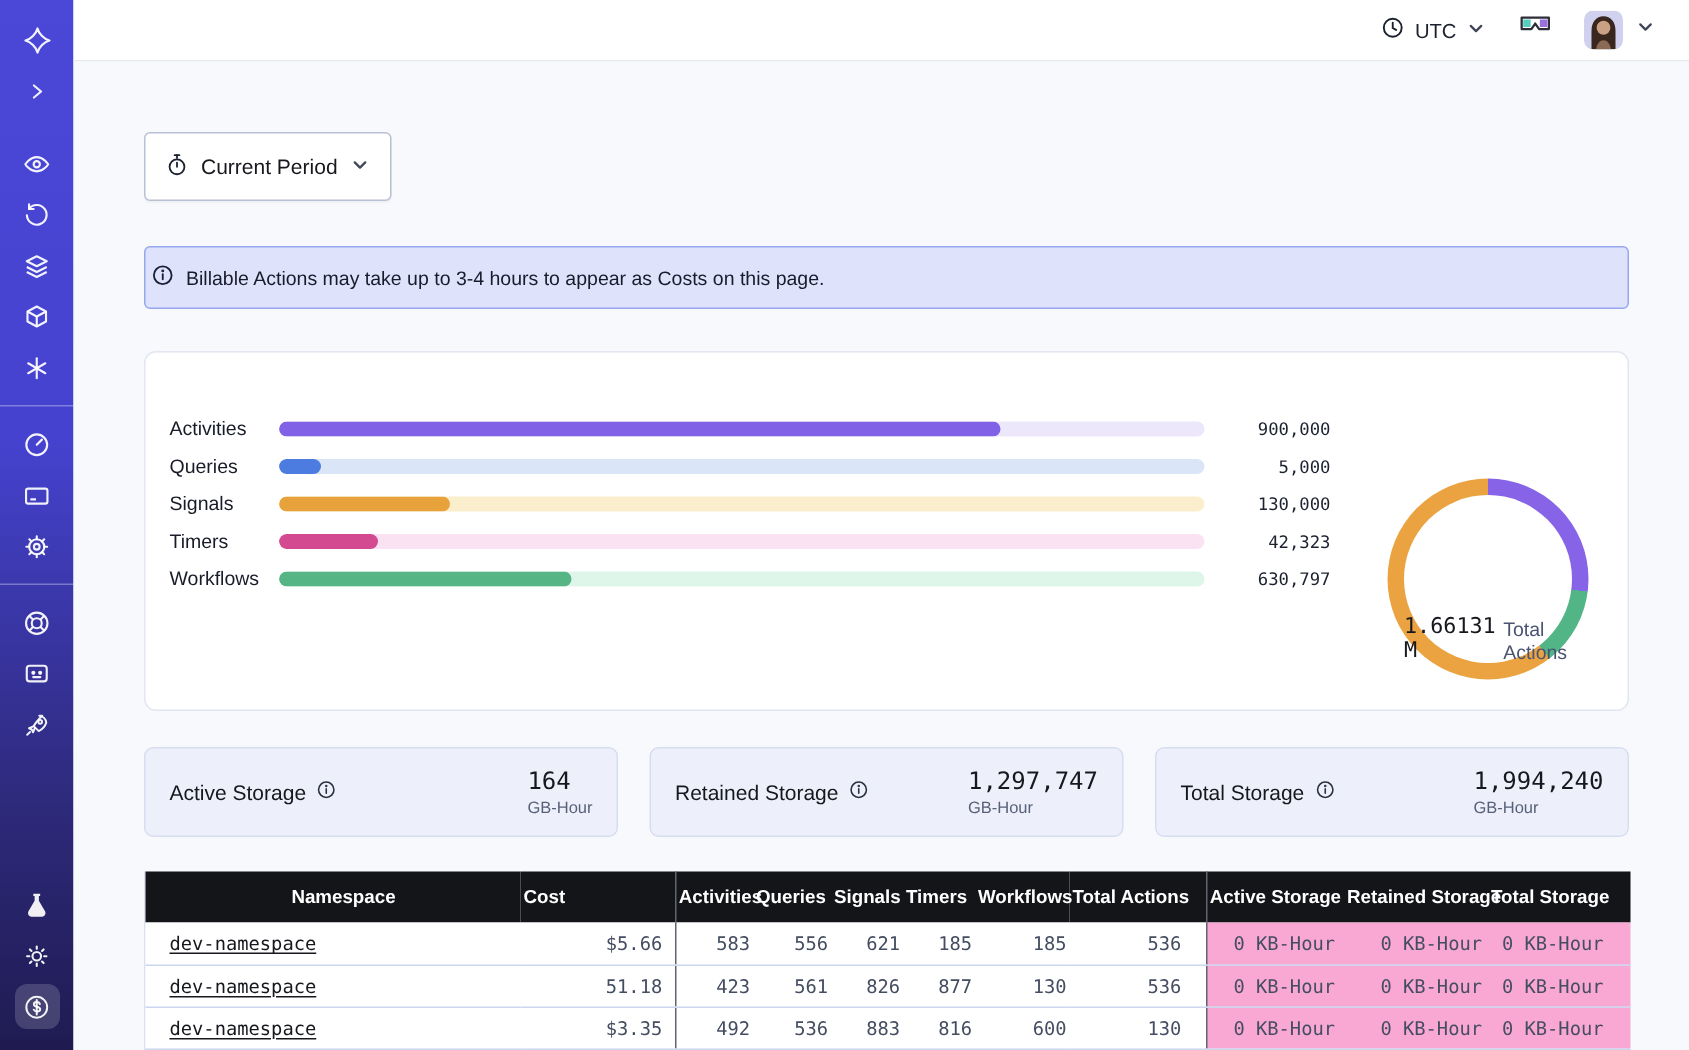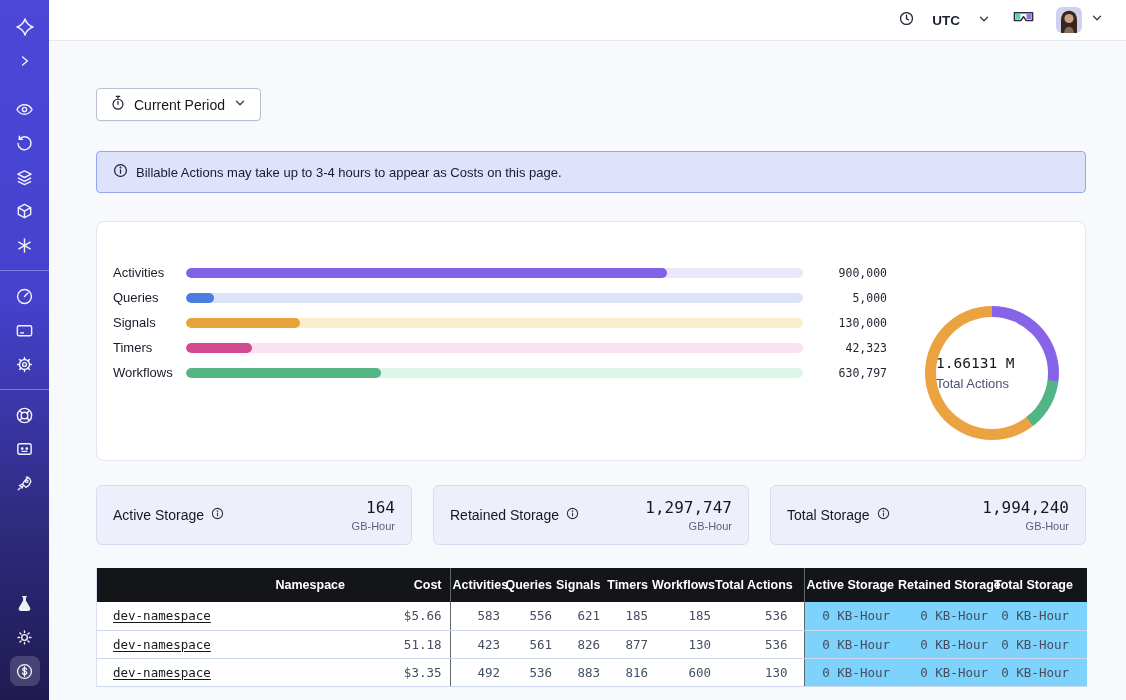--- a/index.html
+++ b/index.html
@@ -16,37 +16,37 @@
   .side-icon svg { display:block; }
   .side-divider { width:49px; height:1px; background:rgba(255,255,255,.32); margin:8px 0; }
   .side-gap { height:14px; }
   .side-spacer { flex:1; }
   .side-icon.active { background:rgba(255,255,255,.17); border-radius:8px; width:30px; height:30px; }
 
   
   .main { flex:1; display:flex; flex-direction:column; min-width:0; }
   .topbar { height:41px; background:#fff; border-bottom:1px solid #e7e9f0;
     display:flex; align-items:center; justify-content:flex-end; gap:22px; padding:0 22px; }
-  .tz { display:flex; align-items:center; gap:17px; font-size:13.5px; font-weight:700; color:#1c2130; cursor:pointer; }
+  .tz { display:flex; align-items:center; gap:6px; font-size:13.5px; font-weight:400; color:#1c2130; cursor:pointer; }
   .account { display:flex; align-items:center; gap:8px; cursor:pointer; }
   .avatar { width:26px; height:26px; border-radius:6px; overflow:hidden; display:block; }
 
   .content { height:659px; background:#f8f9fc; padding:0 40px 0 47px; overflow:hidden; }
 
   
   .page-head { display:flex; justify-content:space-between; align-items:flex-start; margin-top:47px; }
   h1 { font-size:27px; font-weight:700; letter-spacing:-.3px; color:#16181d; }
   .subtitle { font-size:12px; color:#3a4150; margin-top:9px; }
   .period-btn { display:flex; align-items:center; gap:8px; background:#fff; border:1px solid #b9c0d4;
-    border-radius:4px; height:33px; padding:0 13px; font-size:14px; font-weight:500; color:#16181d;
+    border-radius:4px; height:46px; padding:0 13px; font-size:14px; font-weight:500; color:#16181d;
     font-family:inherit; cursor:pointer; box-shadow:0 1px 1px rgba(20,25,60,.04); }
 
   
   .banner { margin-top:30px; background:var(--banner-bg,#dee3fb); border:1px solid var(--banner-border,#96a7ef);
-    border-radius:4px; height:42px; display:flex; align-items:center; gap:8px; padding:0 16px;
+    border-radius:4px; height:42px; display:flex; align-items:center; gap:8px; padding:0 4px;
     font-size:13px; color:#171c2c; }
 
   
   .card { background:#fff; border:1px solid #e2e6f0; border-radius:8px; }
   .billable { margin-top:28px; height:240px; padding:18px 16px; position:relative; }
   .card-title-row { display:flex; align-items:center; gap:7px; font-size:15px; font-weight:600; color:#16181d; }
   .seg { display:inline-flex; border:1px solid #c6cfe2; border-radius:4px; overflow:hidden; margin-top:14px; background:#fff; }
   .tab { padding:6px 14px; font-size:14px; color:#1a1f2e; cursor:pointer; background:#fff; }
   .tab.active { background:#b3bfdf; font-weight:500; }
   .tab + .tab { border-left:1px solid #c6cfe2; }
@@ -55,45 +55,45 @@
   .bar-row { display:flex; align-items:center; height:25px; }
   .bar-label { width:73px; font-size:13px; color:#181c28; flex:0 0 73px; }
   .bar-track { flex:1; height:10px; border-radius:5px; position:relative; overflow:hidden; }
   .bar-fill { position:absolute; left:0; top:0; bottom:0; border-radius:5px; }
   .bar-value { width:68px; flex:0 0 68px; margin-left:16px; text-align:right;
     font-family:"DejaVu Sans Mono", monospace; font-size:11.5px; color:#1d2230; }
 
   .donut { position:absolute; right:26px; top:84px; width:134px; height:134px; }
   .donut-ring { width:134px; height:134px; border-radius:50%; }
   .donut-center { position:absolute; inset:11px; background:#fff; border-radius:50%;
-    display:flex; flex-direction:column; align-items:flex-start; justify-content:center; gap:5px; }
+    display:flex; flex-direction:row; align-items:flex-end; justify-content:center; gap:5px; }
   .donut-value { font-family:"DejaVu Sans Mono", monospace; font-size:14.5px; color:#16181d; }
   .donut-label { font-size:13px; color:#4a5472; }
 
   
   .storage-row { display:flex; gap:21px; margin-top:24px; }
   .storage-card { flex:1; height:60px; background:#edf0fb; border:1px solid #d7ddf1; border-radius:6px;
     display:flex; align-items:center; justify-content:space-between; padding:0 16px; }
   .storage-label { display:flex; align-items:center; gap:7px; font-size:14px; color:#16181d; }
-  .storage-right { text-align:right; }
+  .storage-right { }
   .storage-value { font-family:"DejaVu Sans Mono", monospace; font-size:16px; color:#16181d; }
   .storage-unit { font-size:11px; color:#596179; margin-top:3px; }
 
   
   .table-wrap { margin-top:23px; border-left:1px solid #dbe0f0; border-right:1px solid #dbe0f0; }
   table { width:100%; border-collapse:collapse; table-layout:fixed; }
   thead th { background:var(--th-bg,#141519); color:#fff; font-size:12.5px; font-weight:600;
-    height:34px; text-align:right; padding:0 2px; white-space:nowrap; }
-  thead th.c-ns { text-align:right; padding-left:16px; }
+    height:34px; text-align:left; padding:0 2px; white-space:nowrap; }
+  thead th.c-ns { text-align:center; padding-left:16px; }
   tbody td { background:#fff; height:28px; font-family:"DejaVu Sans Mono", monospace; font-size:12.5px;
     color:#454d61; text-align:right; padding:0 2px; border-bottom:1px solid #ccd6ee; white-space:nowrap; }
   tbody td.c-ns { text-align:left; padding-left:16px; }
   td.c-ns a { color:#16181d; text-decoration:underline; text-underline-offset:2px; cursor:pointer; }
   .div-l { border-left:1px solid #60656f; }
-  td.store, tbody tr td.store { background:#7dd3fc; }
+  td.store, tbody tr td.store { background:#f9a8d4; }
   th.c-as { padding-right:6px; } th.c-rs { padding-right:4px; } th.c-ts { padding-right:18px; }
   td.c-as { padding-right:6px; } td.c-rs { padding-right:4px; } td.c-ts { padding-right:18px; }
   th.c-cost, td.c-cost { padding-right:8px; }
 
   .muted-ic { color:#2a3040; }
 </style>
 </head>
 <body>
 
 <div class="app">

